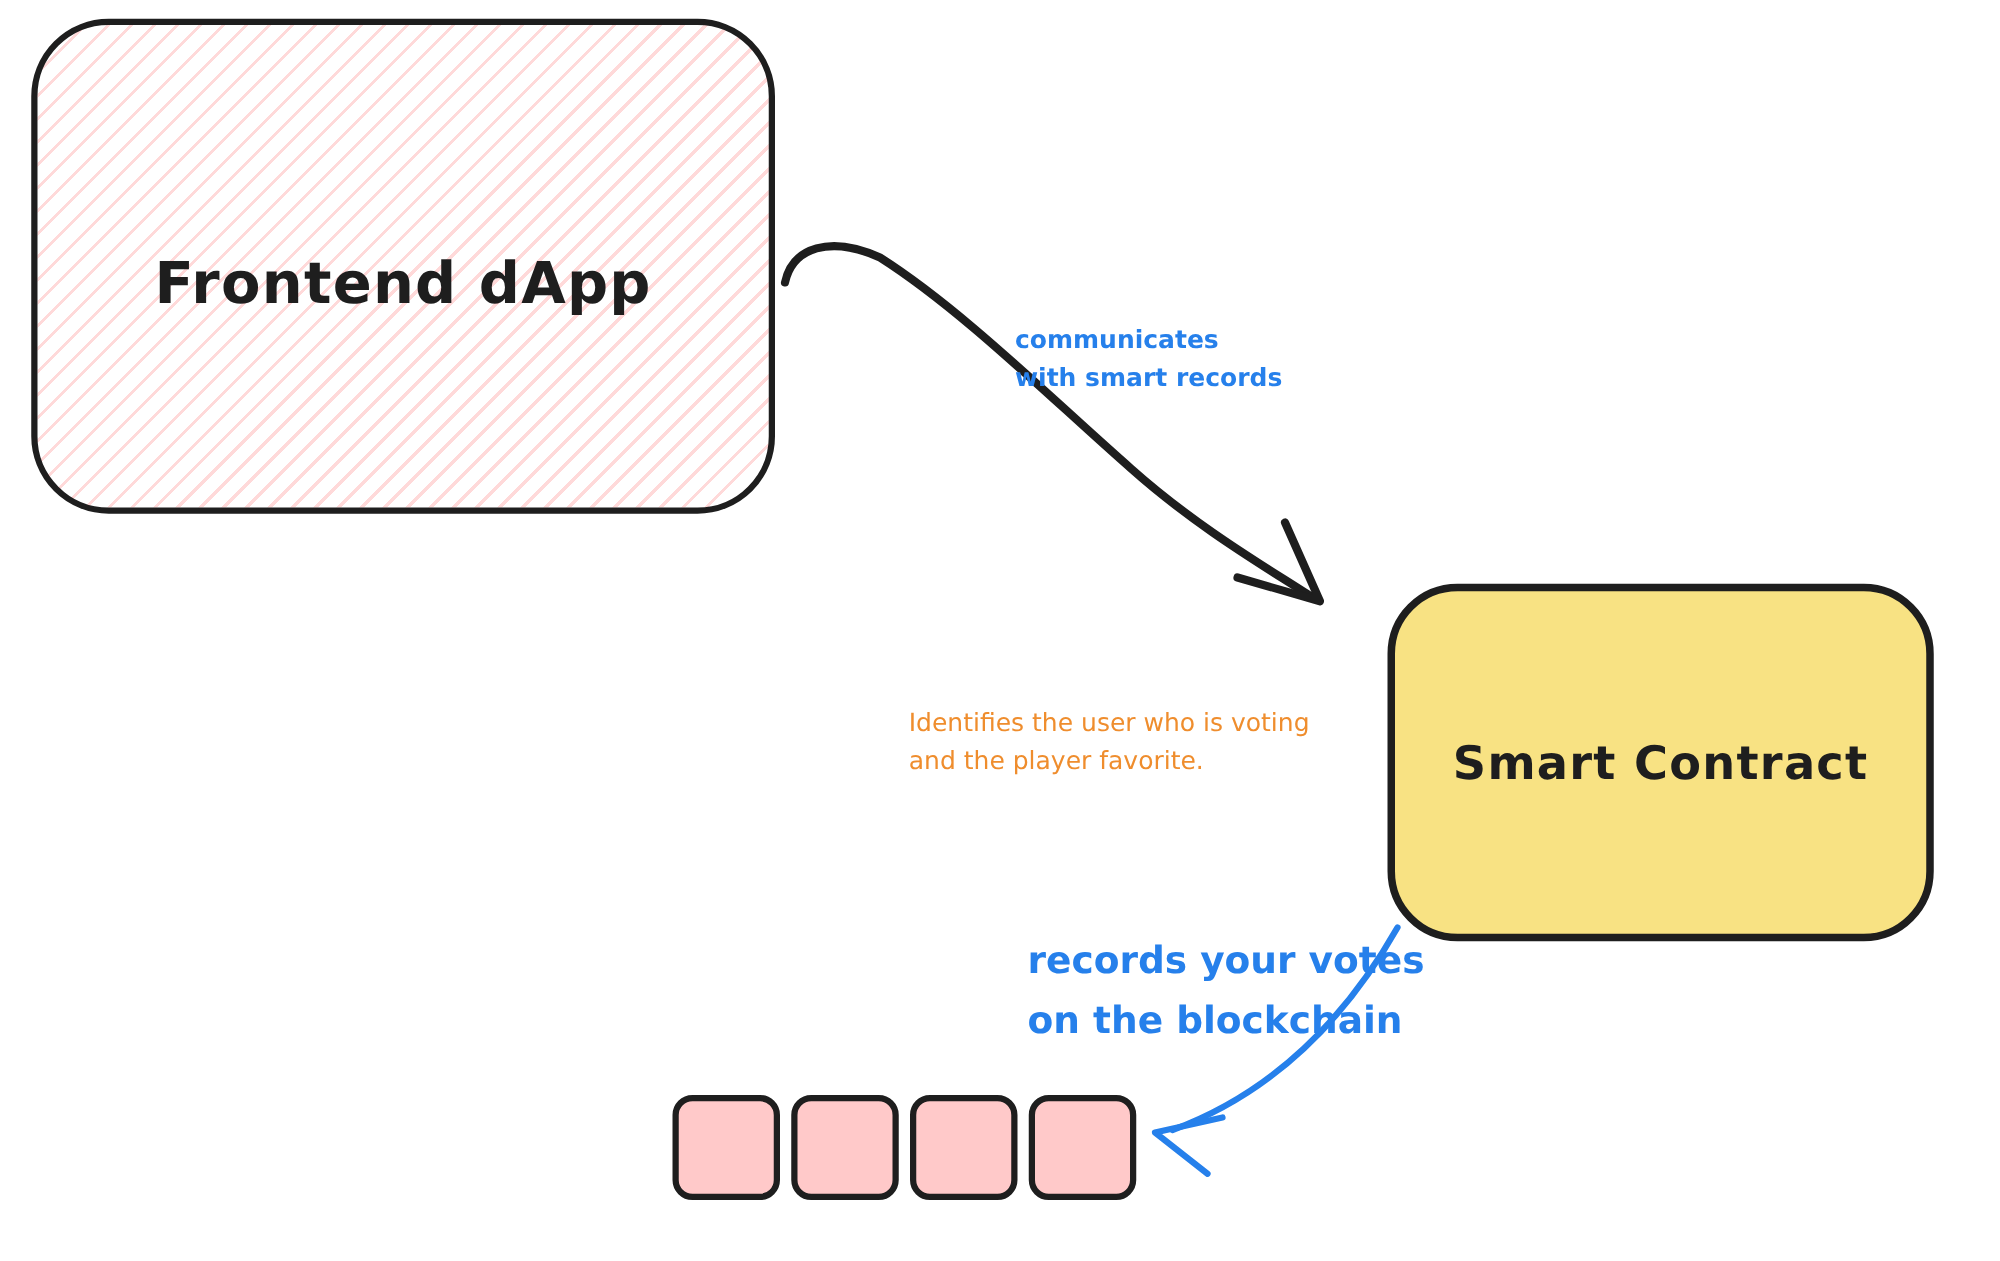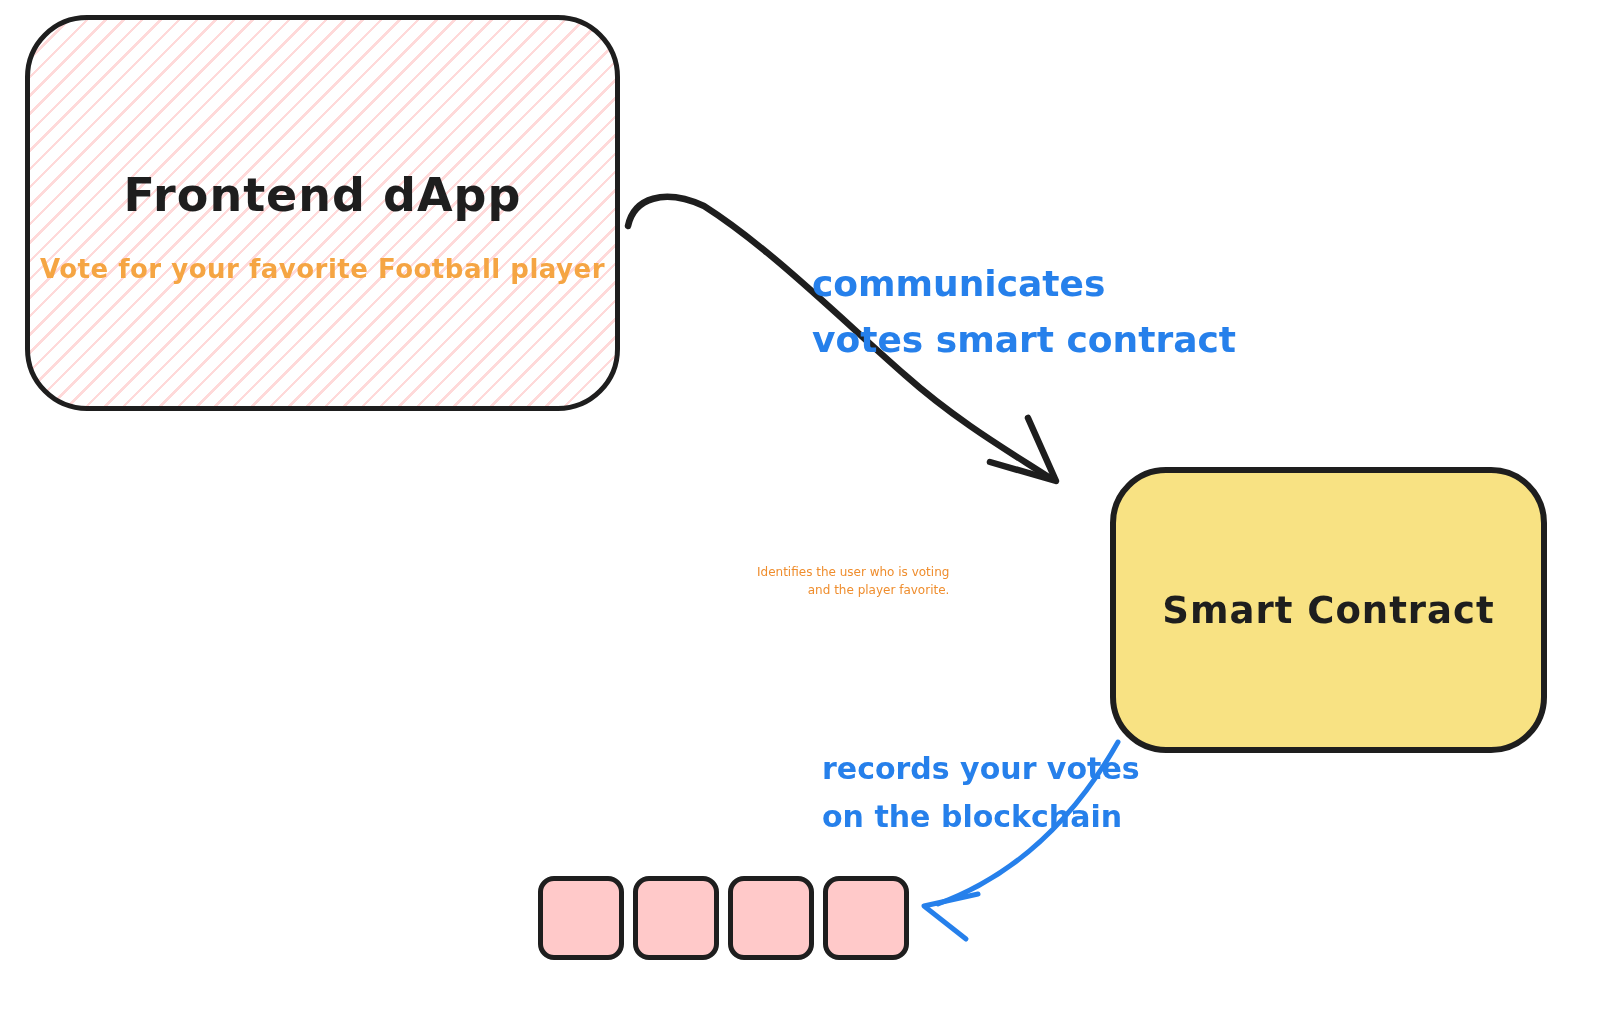--- a/index.html
+++ b/index.html
@@ -95,34 +95,33 @@
   }
 
   .label {
     position: absolute;
     white-space: nowrap;
   }
 
   .label-communicates {
     left: 812px;
     top: 256px;
-    font-size: 36px;
+    font-size: 20px;
     font-weight: 700;
     line-height: 1.55;
     color: var(--blue, #2680eb);
   }
 
   .label-identifies {
-    left: 757px;
+    left: 727px;
     top: 563px;
-    font-size: 12px;
+    font-size: 20px;
     font-weight: 400;
     line-height: 1.5;
     color: var(--note-orange, #ef8d2d);
-    text-align: right;
   }
 
   .label-records {
     left: 822px;
     top: 745px;
     font-size: 30px;
     font-weight: 700;
     line-height: 1.6;
     color: var(--blue, #2680eb);
   }
@@ -153,30 +152,29 @@
 
     <path class="arrow-black" d="M 628 226 C 634 198 664 188 704 206 C 770 248 840 318 905 375 C 960 424 1020 458 1050 478"></path>
     <path class="arrow-black" d="M 990 462 L 1056 481 L 1028 418"></path>
 
     <path class="arrow-blue" d="M 1118 742 C 1085 800 1030 870 938 904"></path>
     <path class="arrow-blue" d="M 978 894 L 924 906 L 966 939"></path>
   </svg>
 
   <div class="node frontend-node">
     <div class="frontend-title">Frontend dApp</div>
-    <div class="frontend-subtitle">Vote for your favorite Football player</div>
   </div>
 
   <div class="node contract-node">
     <div class="contract-title">Smart Contract</div>
   </div>
 
   <div class="label label-communicates">
     <div>communicates</div>
-    <div>votes smart contract</div>
+    <div>with smart records</div>
   </div>
 
   <div class="label label-identifies">
     <div>Identifies the user who is voting</div>
     <div>and the player favorite.</div>
   </div>
 
   <div class="label label-records">
     <div>records your votes</div>
     <div>on the blockchain</div>

